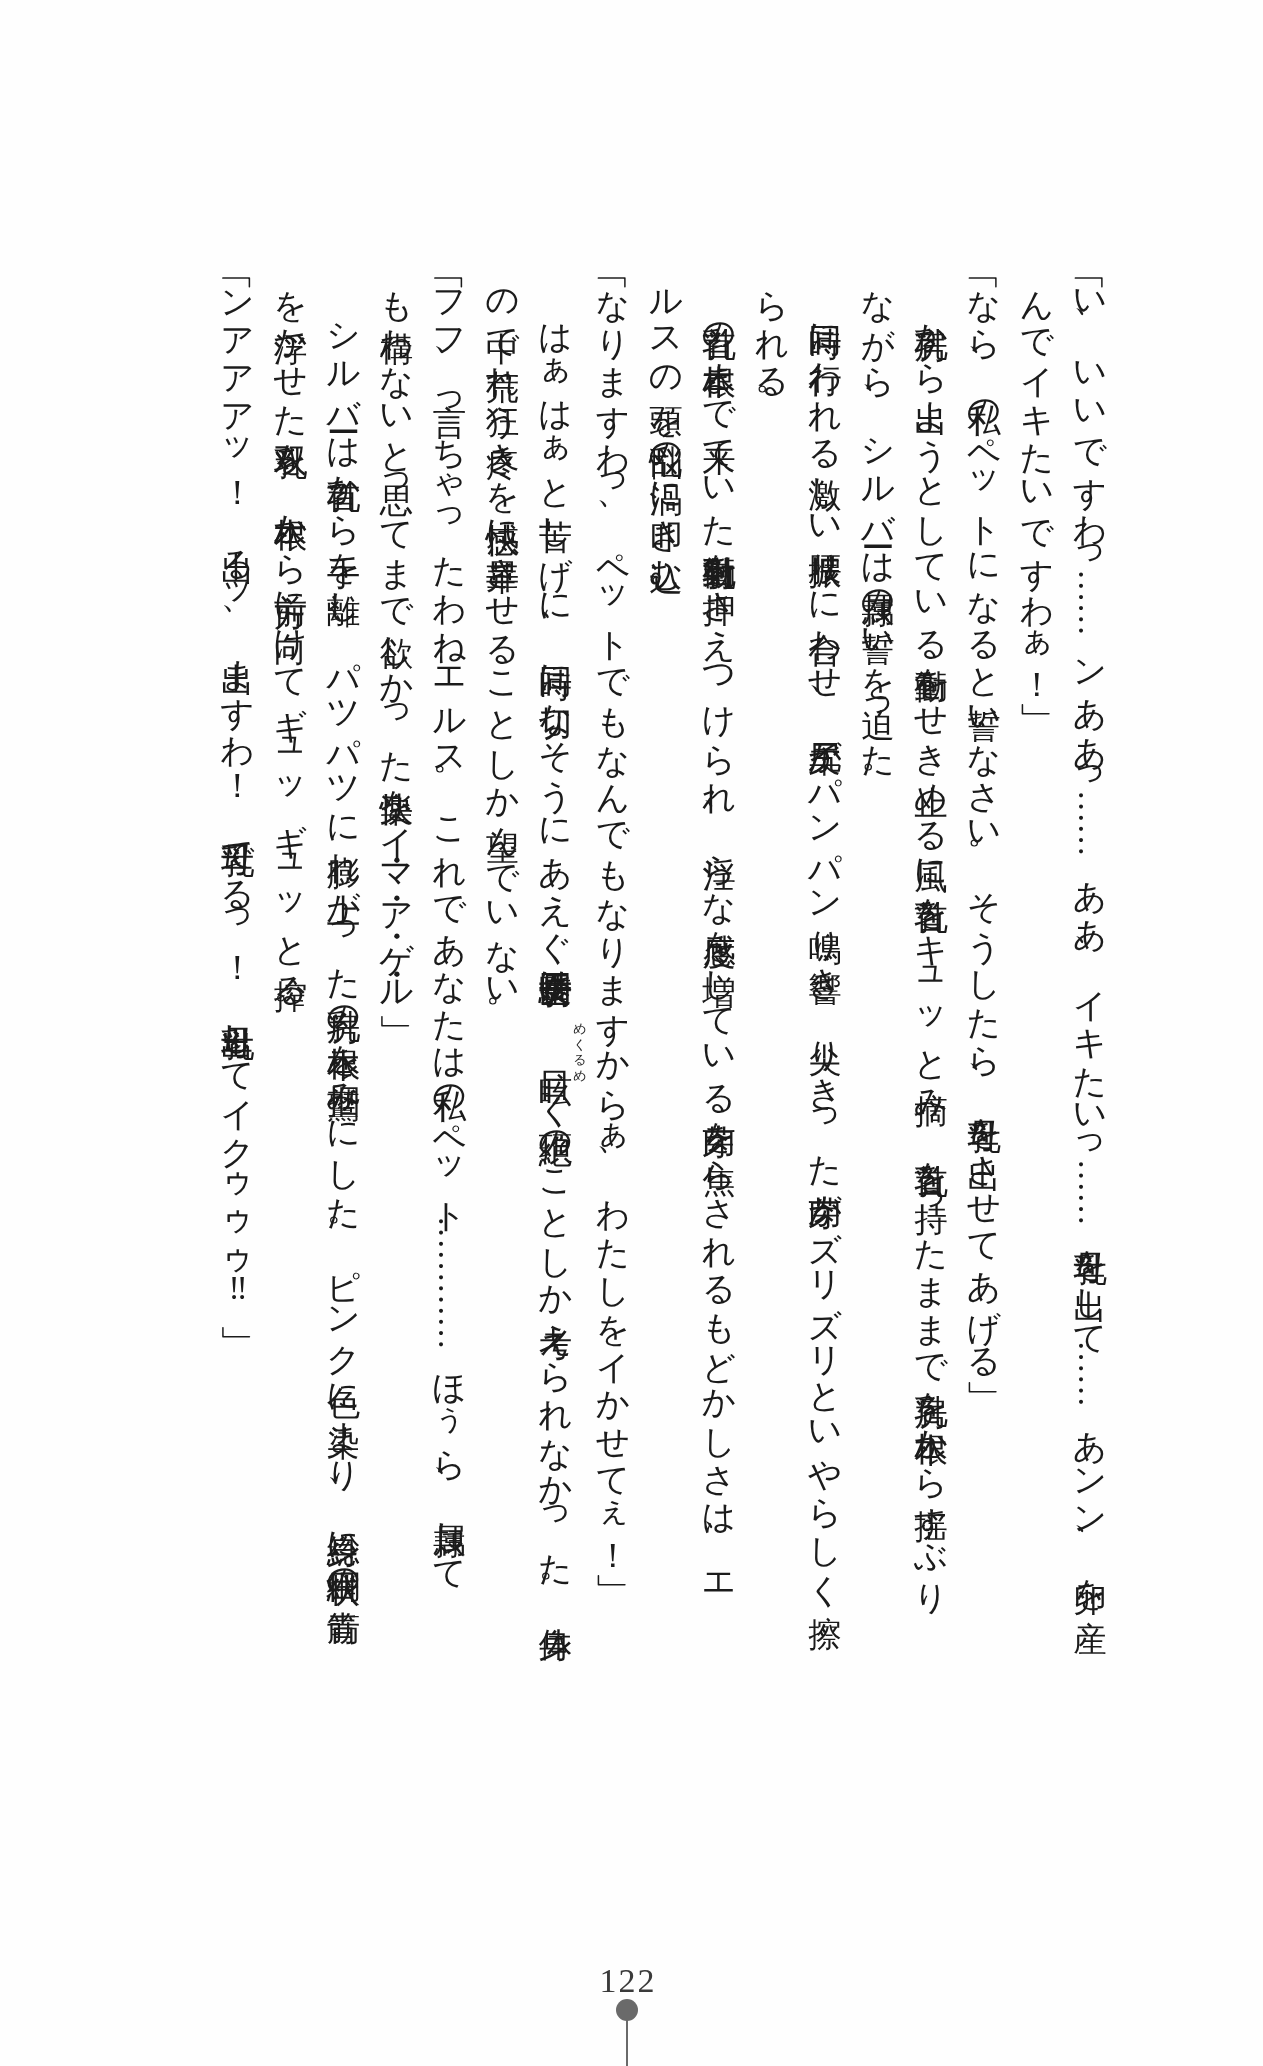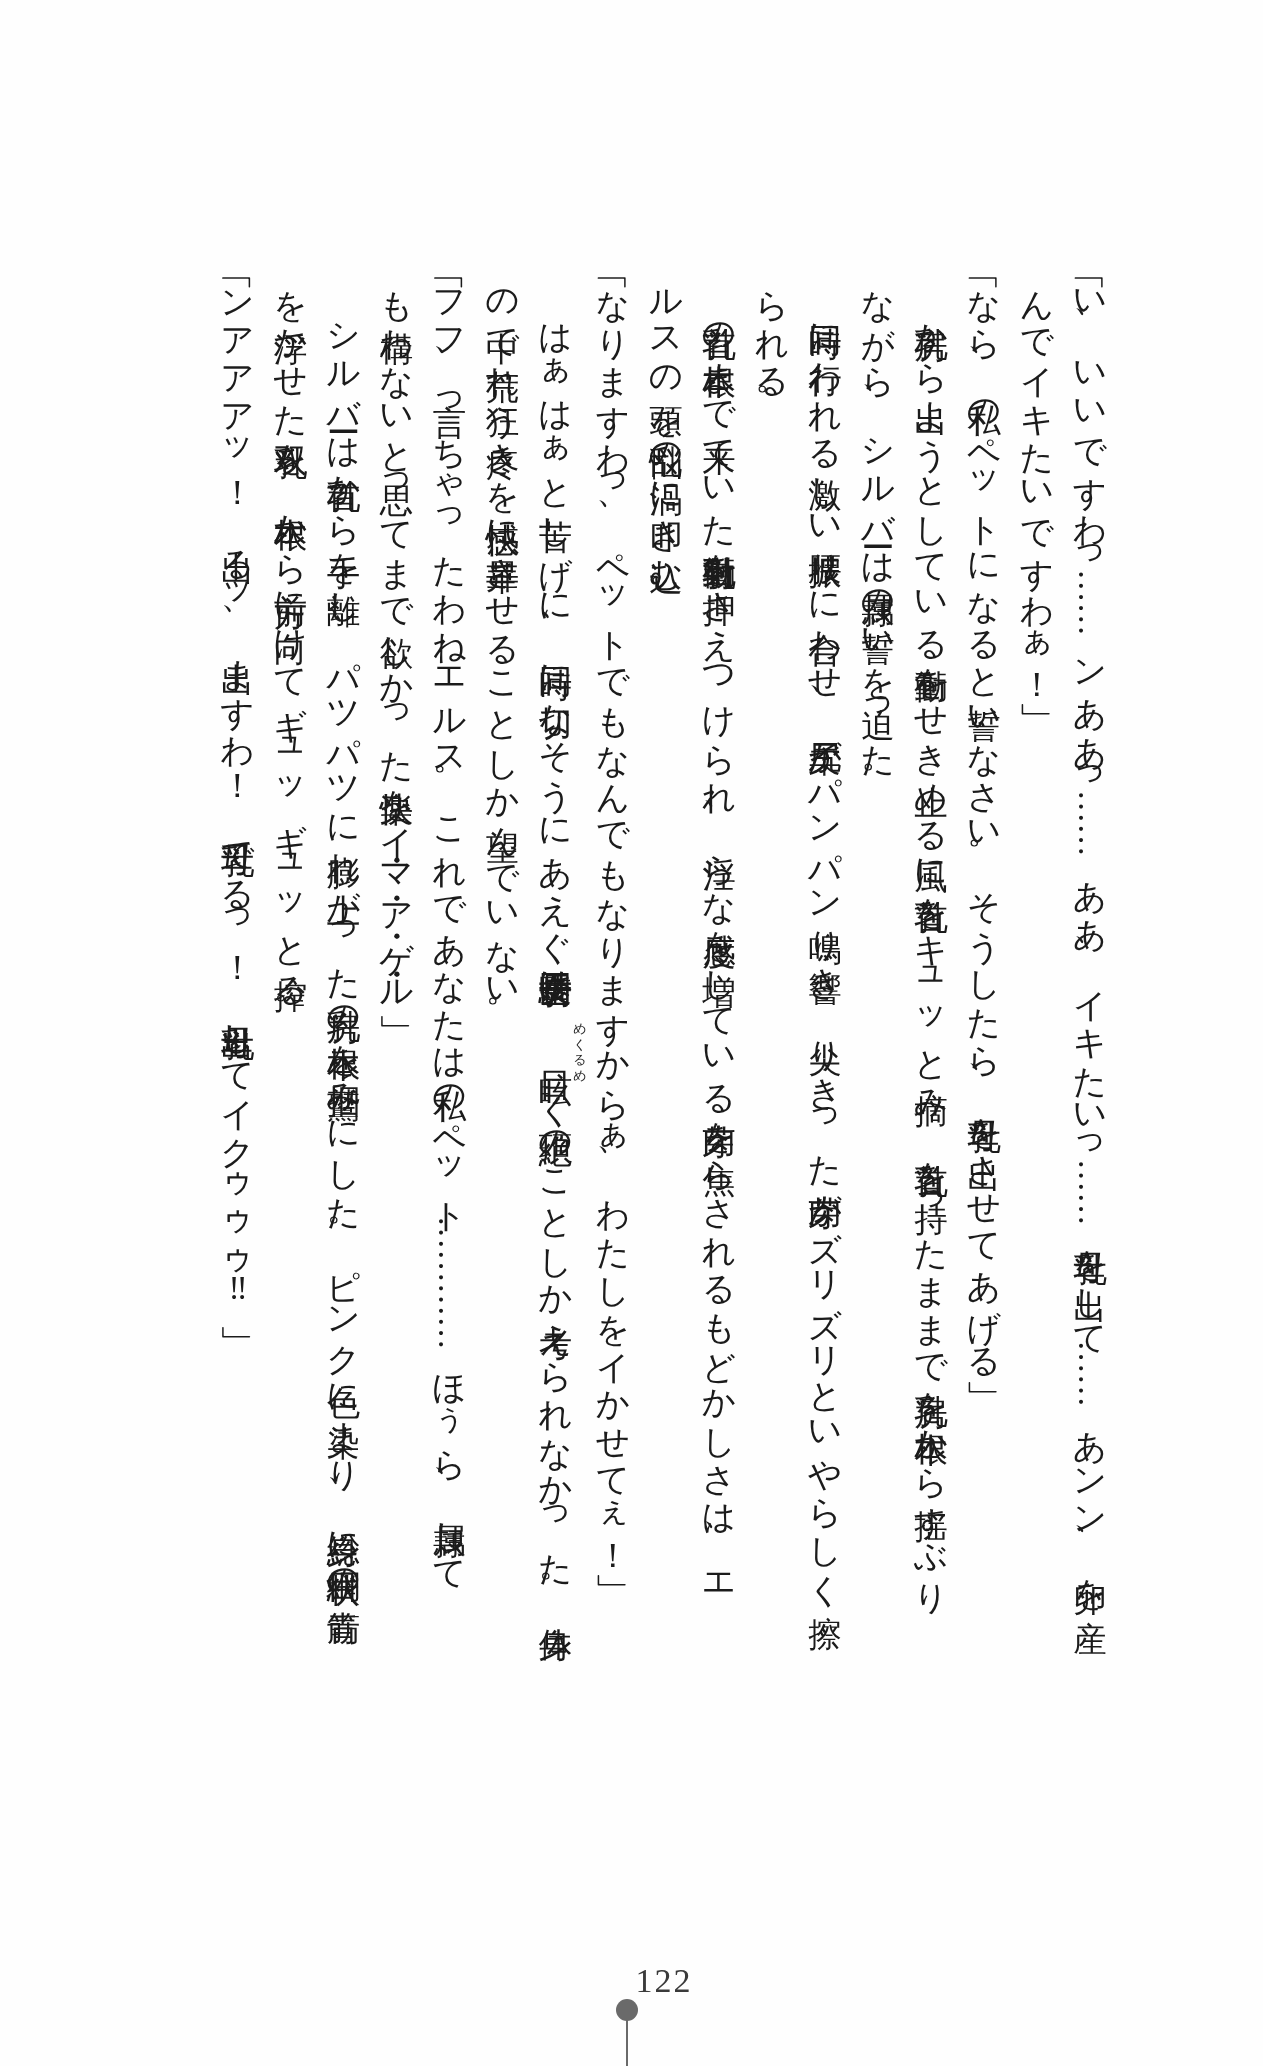--- a/index.html
+++ b/index.html
@@ -40,21 +40,20 @@
   }
   .footer {
     position: absolute;
     left: 628px;
     top: 1962px;
     transform: translateX(-50%);
     font-size: 34px;
     letter-spacing: 2px;
     color: #3a3a3a;
     font-family: "Liberation Serif", "DejaVu Serif", serif;
-    margin-left: 36px;
   }
   .ornament-dot {
     position: absolute;
     left: 616px;
     top: 1999px;
     width: 22px;
     height: 22px;
     border-radius: 50%;
     background: #6a6a6a;
   }

